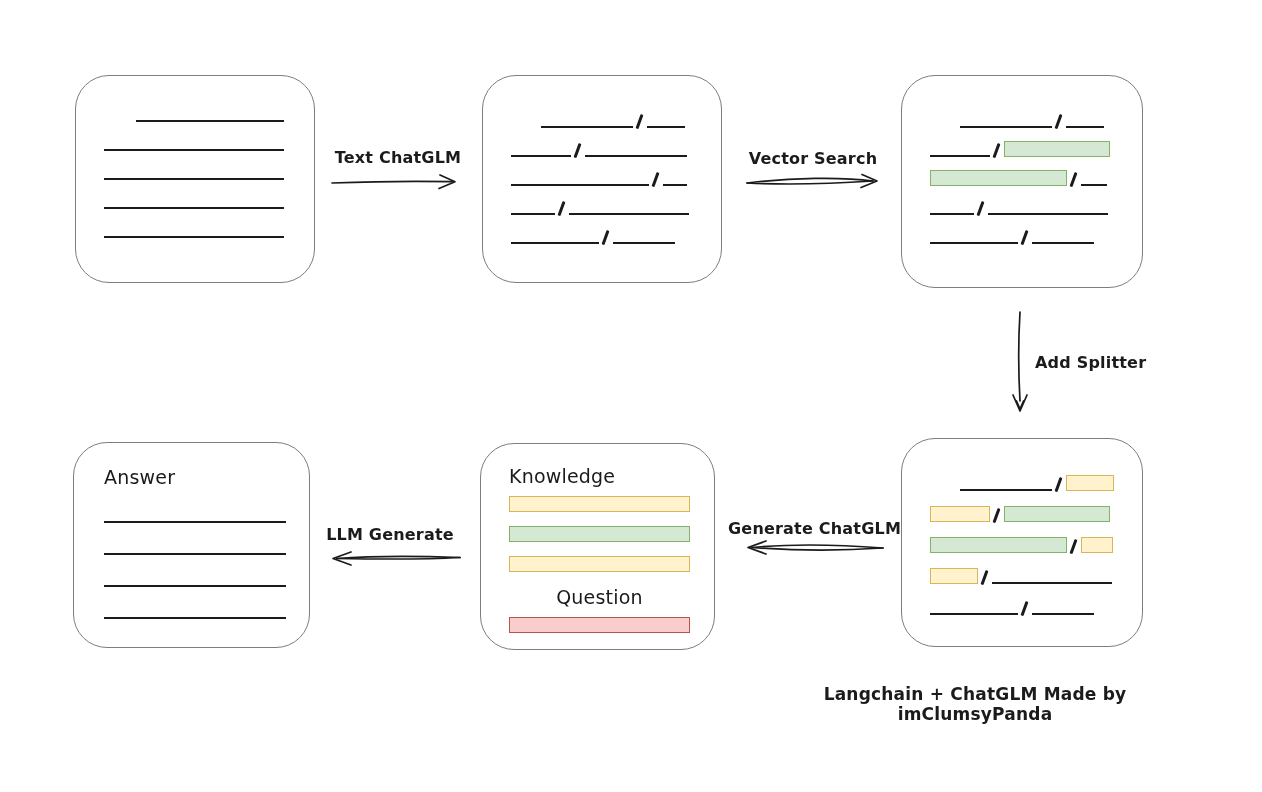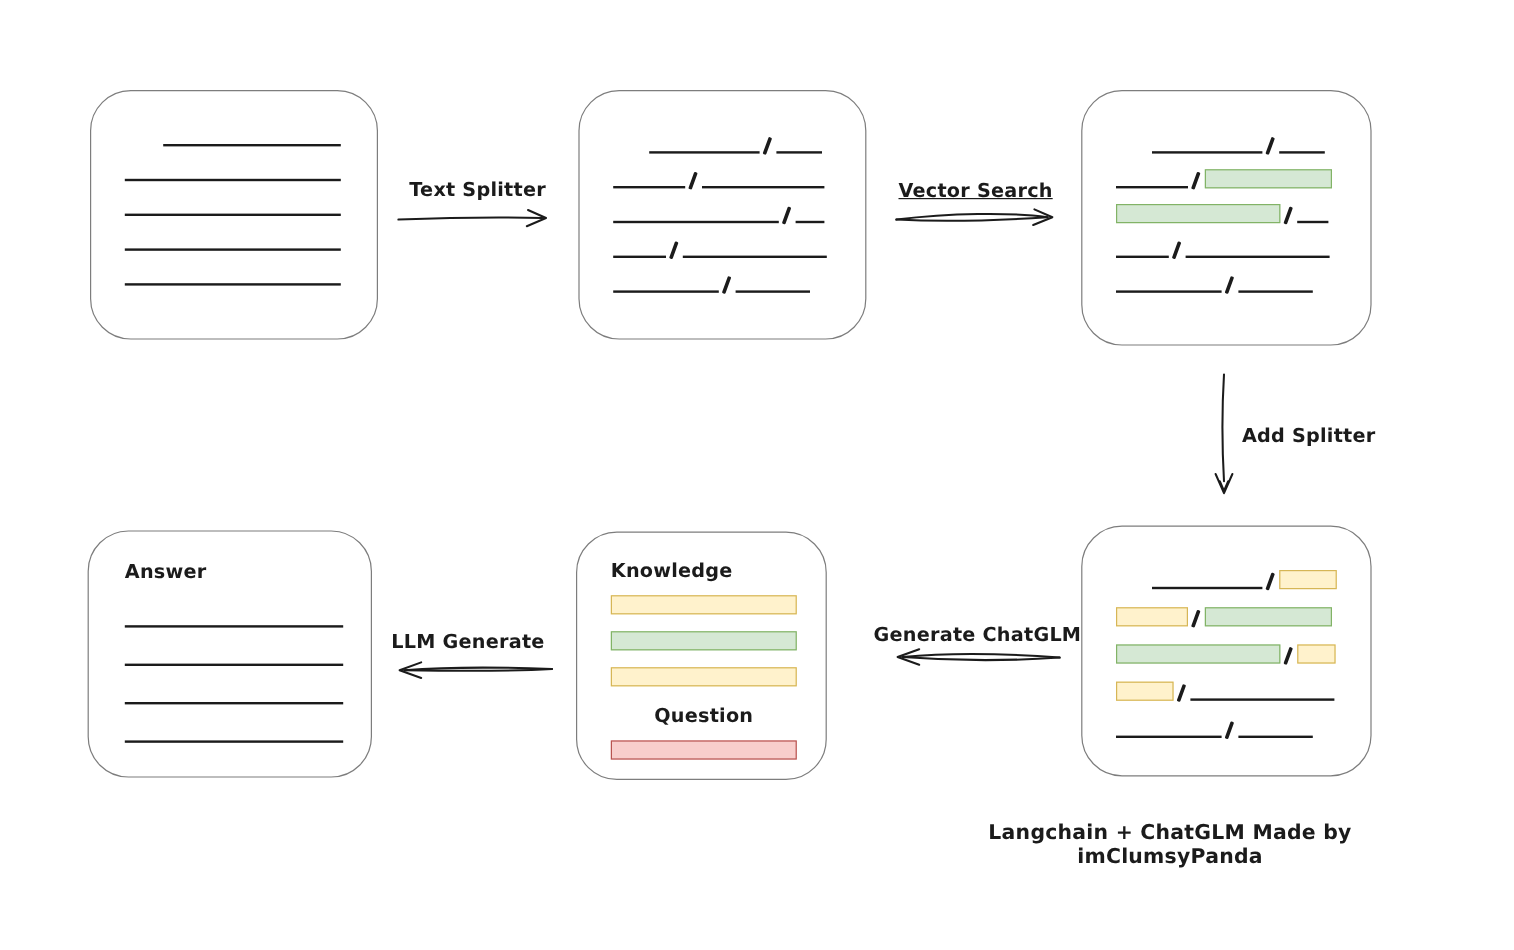--- a/index.html
+++ b/index.html
@@ -24,21 +24,21 @@
   .rh31 .seg-row{height:31px;}
   .seg{display:inline-block;box-sizing:border-box;flex:0 0 auto;}
   .seg-line{border-bottom:2px solid var(--ink);height:2px;}
   .seg-indent{height:1px;}
   .seg-slash{width:2.6px;height:15px;background:var(--ink);transform:rotate(20deg);
     margin:0 6px -1px 5px;border-radius:1px;}
   .seg-bar{height:16px;}
   .bar-green{background:var(--green-fill);border:1.6px solid var(--green-border);}
   .bar-yellow{background:var(--yellow-fill);border:1.6px solid var(--yellow-border);}
   .bar-red{background:var(--red-fill);border:1.6px solid var(--red-border);}
-  .node-label{font-size:16px;font-weight:700;letter-spacing:.2px;line-height:20px;}
+  .node-label{font-size:19px;font-weight:400;letter-spacing:.2px;line-height:20px;}
   .arrow-label{position:absolute;font-size:16px;font-weight:600;letter-spacing:.2px;
     white-space:nowrap;text-align:center;}
   svg.arrow{position:absolute;overflow:visible;}
   svg.arrow path{stroke:var(--ink);fill:none;stroke-width:1.7;stroke-linecap:round;stroke-linejoin:round;}
   .caption{position:absolute;left:775px;top:684px;width:400px;text-align:center;
     font-size:17px;font-weight:600;letter-spacing:.2px;}
   
   .kq-inner{padding:0 24px 0 28px;display:flex;flex-direction:column;}
   .kq-inner .node-label.k{margin-top:22px;}
   .kq-inner .kbar{width:100%;height:16px;box-sizing:border-box;}
@@ -69,21 +69,21 @@
       </div>
       <div class="seg-row">
         <span class="seg seg-line" style="width: 180px;"></span>
       </div>
       <div class="seg-row">
         <span class="seg seg-line" style="width: 180px;"></span>
       </div>
     </div>
 </div>
 
-<div class="arrow-label" style="left:330px;top:148px;width:136px;">Text Splitter</div>
+<div class="arrow-label" style="left:330px;top:148px;width:136px;">Text ChatGLM</div>
 <svg class="arrow" style="left:331px;top:170px;" width="136" height="24" viewBox="0 0 136 24">
   <path d="M1 13 C 40 11.5, 92 11, 121 11.7"></path>
   <path d="M109 5 L124 11.7 L108 18.5"></path>
 </svg>
 
 <div class="node" style="left:482px;top:75px;width:240px;height:208px;">
   <div class="rows rh29" style="padding-top:23px;">
       <div class="seg-row">
         <span class="seg seg-indent" style="width: 30px;"></span>
         <span class="seg seg-line" style="width: 92px;"></span>
@@ -106,21 +106,21 @@
         <span class="seg seg-line" style="width: 120px;"></span>
       </div>
       <div class="seg-row">
         <span class="seg seg-line" style="width: 88px;"></span>
         <span class="seg seg-slash"></span>
         <span class="seg seg-line" style="width: 62px;"></span>
       </div>
     </div>
 </div>
 
-<div class="arrow-label" style="left:740px;top:149px;width:146px;text-decoration:underline;">Vector Search</div>
+<div class="arrow-label" style="left:740px;top:149px;width:146px;">Vector Search</div>
 <svg class="arrow" style="left:746px;top:170px;" width="140" height="24" viewBox="0 0 140 24">
   <path d="M1 13 C 45 7.5, 96 6.8, 127 11"></path>
   <path d="M1 13 C 50 15.5, 100 12.8, 127 11"></path>
   <path d="M116 4.5 L131 11 L115 17.5"></path>
 </svg>
 
 <div class="node" style="left:901px;top:75px;width:242px;height:213px;">
   <div class="rows rh29" style="padding-top:23px;">
       <div class="seg-row">
         <span class="seg seg-indent" style="width: 30px;"></span>
@@ -189,21 +189,21 @@
     </div>
 </div>
 
 <div class="arrow-label" style="left:728px;top:519px;width:164px;">Generate ChatGLM</div>
 <svg class="arrow" style="left:737px;top:538px;" width="148" height="20" viewBox="0 0 148 20">
   <path d="M146 10 C 100 6.5, 52 6, 15 9.5"></path>
   <path d="M146 10 C 102 13, 55 12.5, 15 9.5"></path>
   <path d="M29 3 L11 9.5 L29 16"></path>
 </svg>
 
-<div class="node" style="left:480px;top:443px;width:209px;height:207px;">
+<div class="node" style="left:480px;top:443px;width:235px;height:207px;">
   <div class="kq-inner">
     <div class="node-label k">Knowledge</div>
     <div class="kq-bars" style="display:flex;flex-direction:column;">
         <div class="kbar bar-yellow"></div>
         <div class="kbar bar-green"></div>
         <div class="kbar bar-yellow"></div>
       </div>
     <div class="node-label q">Question</div>
     <div class="q-bars" style="display:flex;flex-direction:column;">
         <div class="kbar bar-red"></div>

